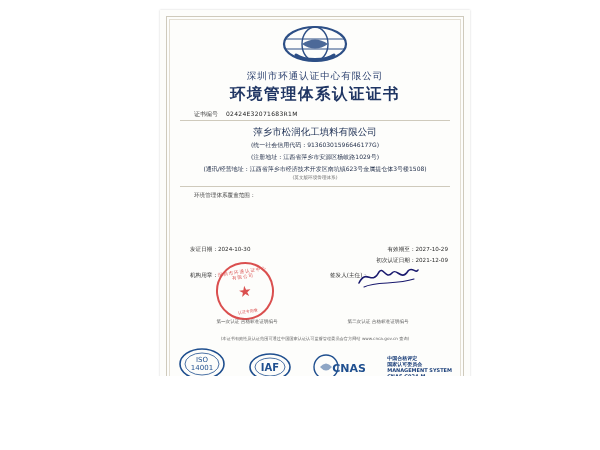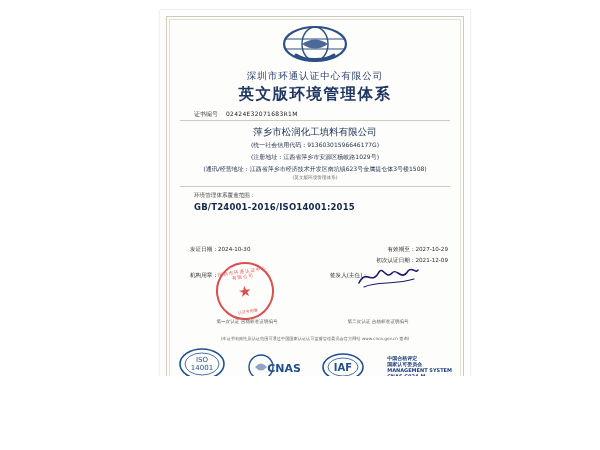--- a/index.html
+++ b/index.html
@@ -385,38 +385,37 @@
           <ellipse cx="33" cy="20" rx="13" ry="17" fill="none" stroke="#2d4f86" stroke-width="1.4"></ellipse>
           <path d="M4 15 H62" stroke="#2d4f86" stroke-width="1.2" fill="none"></path>
           <path d="M4 25 H62" stroke="#2d4f86" stroke-width="1.2" fill="none"></path>
           <path d="M14 31 C22 37, 44 37, 52 31" stroke="#2d4f86" stroke-width="3" fill="none" stroke-linecap="round"></path>
           <path d="M20 20 q13 -9 26 0 q-13 9 -26 0 Z" fill="#2d4f86" opacity="0.85"></path>
         </svg>
       </div>
     </div>
 
     <div class="org-name">深圳市环通认证中心有限公司</div>
-    <div class="cert-title">英文版环境管理体系</div>
+    <div class="cert-title">环境管理体系认证证书</div>
 
     <div class="num-row">
       <span class="num-label">证书编号</span>
       <span class="num-value">02424E32071683R1M</span>
     </div>
     <div class="rule" style="top:110px;"></div>
 
     <div class="company-name">萍乡市松润化工填料有限公司</div>
     <div class="credit-code">(统一社会信用代码：91360301596646177G)</div>
     <div class="reg-addr">(注册地址：江西省萍乡市安源区杨岐路1029号)</div>
     <div class="post-addr">(通讯/经营地址：江西省萍乡市经济技术开发区南坑镇623号金属提仓体3号楼1508)</div>
     <div class="addr-note">(英文版环境管理体系)</div>
 
     <div class="rule" style="top:176px;"></div>
 
     <div class="scope-label">环境管理体系覆盖范围：</div>
-    <div class="standard">GB/T24001-2016/ISO14001:2015</div>
 
     <div class="dates">
       <div class="row">
         <span class="cell">
           <span>发证日期：</span><span>2024-10-30</span>
         </span>
         <span class="cell">
           <span>有效期至：</span><span>2027-10-29</span>
         </span>
       </div>
@@ -459,35 +458,35 @@
         <svg width="48" height="34" viewBox="0 0 48 34" xmlns="http://www.w3.org/2000/svg">
           <ellipse cx="24" cy="17" rx="22" ry="15" fill="none" stroke="#1f4f8f" stroke-width="1.6"></ellipse>
           <ellipse cx="24" cy="17" rx="17" ry="11" fill="none" stroke="#1f4f8f" stroke-width="0.8"></ellipse>
           <text x="24" y="15" font-size="7" fill="#1f4f8f" text-anchor="middle" font-family="DejaVu Sans, sans-serif">ISO</text>
           <text x="24" y="23" font-size="7" fill="#1f4f8f" text-anchor="middle" font-family="DejaVu Sans, sans-serif">14001</text>
         </svg>
         <div class="mark-caption">UCC</div>
       </div>
 
       <div class="mark">
+        <svg width="44" height="30" viewBox="0 0 44 30" xmlns="http://www.w3.org/2000/svg">
+          <ellipse cx="22" cy="15" rx="20" ry="13" fill="none" stroke="#1f4f8f" stroke-width="1.6"></ellipse>
+          <ellipse cx="22" cy="15" rx="15" ry="9" fill="none" stroke="#1f4f8f" stroke-width="0.8"></ellipse>
+          <text x="22" y="19" font-size="10" fill="#1f4f8f" text-anchor="middle" font-family="DejaVu Sans, sans-serif" font-weight="bold">IAF</text>
+        </svg>
+      </div>
+
+      <div class="mark">
         <svg width="52" height="30" viewBox="0 0 52 30" xmlns="http://www.w3.org/2000/svg">
           <ellipse cx="13" cy="15" rx="12" ry="12" fill="none" stroke="#1f4f8f" stroke-width="1.4"></ellipse>
           <path d="M7 15 q6 -7 12 0 q-6 7 -12 0 Z" fill="#1f4f8f" opacity="0.5"></path>
           <text x="36" y="20" font-size="11" fill="#1f4f8f" text-anchor="middle" font-family="DejaVu Sans, sans-serif" font-weight="bold">CNAS</text>
         </svg>
       </div>
 
-      <div class="mark">
-        <svg width="44" height="30" viewBox="0 0 44 30" xmlns="http://www.w3.org/2000/svg">
-          <ellipse cx="22" cy="15" rx="20" ry="13" fill="none" stroke="#1f4f8f" stroke-width="1.6"></ellipse>
-          <ellipse cx="22" cy="15" rx="15" ry="9" fill="none" stroke="#1f4f8f" stroke-width="0.8"></ellipse>
-          <text x="22" y="19" font-size="10" fill="#1f4f8f" text-anchor="middle" font-family="DejaVu Sans, sans-serif" font-weight="bold">IAF</text>
-        </svg>
-      </div>
-
       <div class="mark ms-block">
         <div class="ms-line1">中国合格评定</div>
         <div class="ms-line1">国家认可委员会</div>
         <div class="ms-line2">MANAGEMENT SYSTEM</div>
         <div class="ms-line2">CNAS C024-M</div>
       </div>
     </div>
 
     <div class="footer-fine">本证书信息可在国家认证认可监督管理委员会网站 (www.cnca.gov.cn) 或本机构网站查询。本证书的有效性须经本机构年度监督审核确认。未经本机构书面同意不得部分复制本证书。</div>
     <div class="footer-addr">地址：深圳市福田区深南大道XXXX号     电话：0755-XXXXXXXX     传真：0755-XXXXXXXX     邮编：518000</div>

